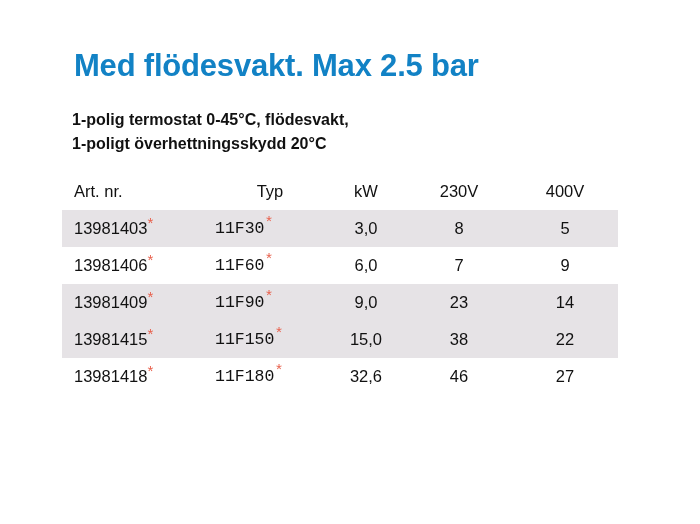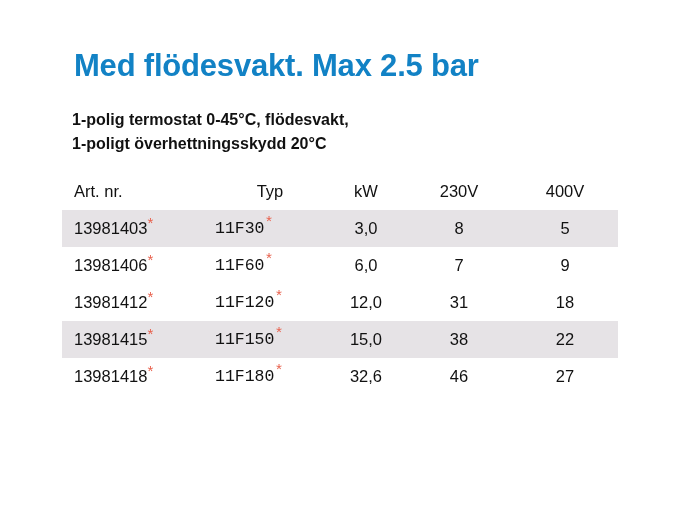--- a/index.html
+++ b/index.html
@@ -154,28 +154,28 @@
         </tr>
 
         <tr class="plain">
           <td class="art"><span>13981406</span><span class="star">*</span></td>
           <td class="typ"><span>11F60</span><span class="star">*</span></td>
           <td class="kw">6,0</td>
           <td class="v">7</td>
           <td class="v">9</td>
         </tr>
 
+        <tr class="shade">
+          <td class="art"><span>13981409</span><span class="star">*</span></td>
+          <td class="typ"><span>11F90</span><span class="star">*</span></td>
+          <td class="kw">9,0</td>
+          <td class="v">23</td>
+          <td class="v">14</td>
+        </tr>
 
-        <tr class="plain">
-          <td class="art"><span>13981412</span><span class="star">*</span></td>
-          <td class="typ"><span>11F120</span><span class="star">*</span></td>
-          <td class="kw">12,0</td>
-          <td class="v">31</td>
-          <td class="v">18</td>
-        </tr>
 
         <tr class="shade">
           <td class="art"><span>13981415</span><span class="star">*</span></td>
           <td class="typ"><span>11F150</span><span class="star">*</span></td>
           <td class="kw">15,0</td>
           <td class="v">38</td>
           <td class="v">22</td>
         </tr>
 
         <tr class="plain">

